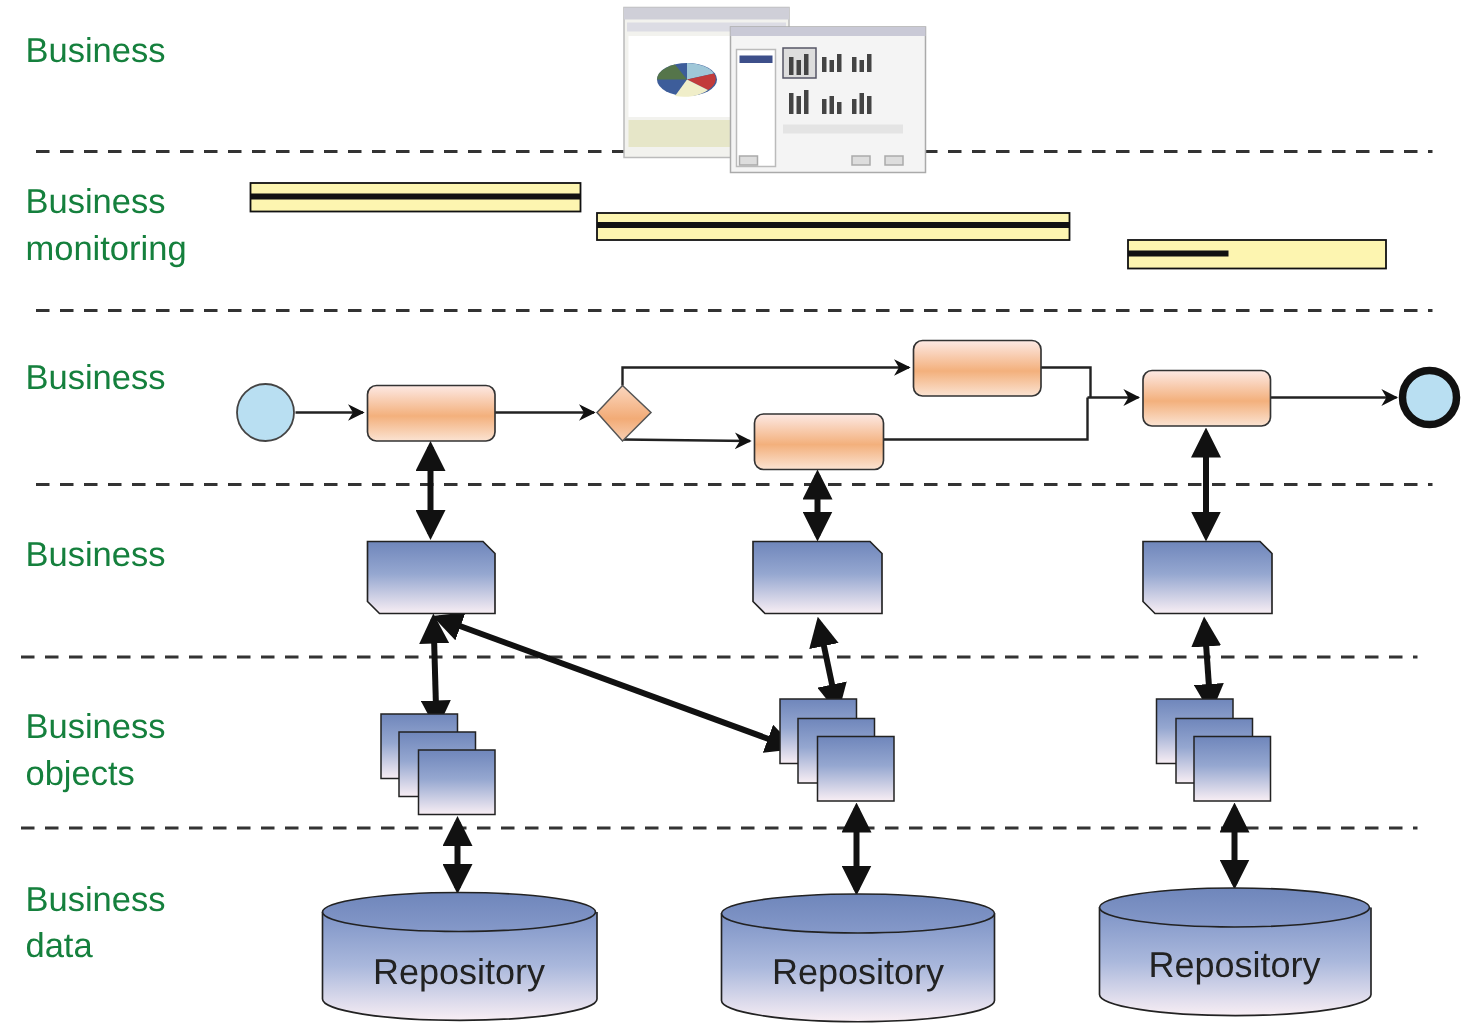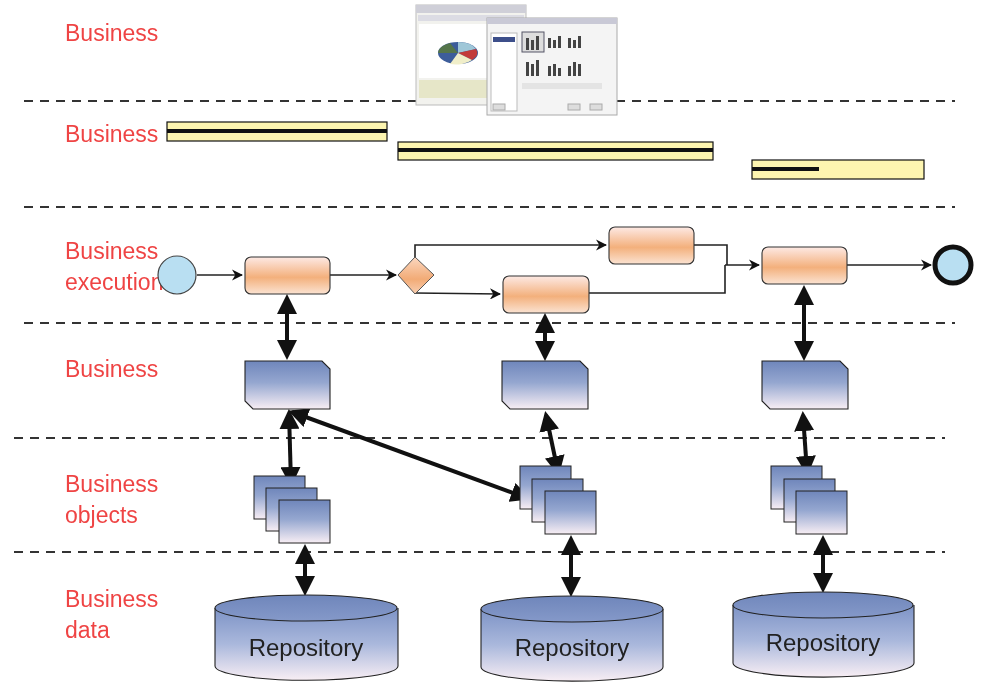--- a/index.html
+++ b/index.html
@@ -1,32 +1,32 @@
 <!DOCTYPE html>
 <html><head>
   <meta charset="utf-8">
   <style>
     html, body { margin: 0; padding: 0; background: #ffffff; }
     body { width: 987px; height: 690px; position: relative; overflow: hidden; font-family: "Liberation Sans", sans-serif; }
-    .layer-label { position: absolute; left: 17px; font-size: 23px; line-height: 31px; color: #ef4444; margin-left: 48px; }
+    .layer-label { position: absolute; left: 17px; font-size: 23px; line-height: 31px; color: #15803d; }
     svg#diagram { position: absolute; left: 0; top: 0; }
     .repo-text { font-family: "Liberation Sans", sans-serif; font-size: 24px; fill: #222; }
   </style>
 </head>
 <body>
 
 <div class="layer-label" style="top:18px;">
   <div>Business</div>
 </div>
 <div class="layer-label" style="top:119px;">
   <div>Business</div>
+  <div>monitoring</div>
 </div>
 <div class="layer-label" style="top:236px;">
   <div>Business</div>
-  <div>execution</div>
 </div>
 <div class="layer-label" style="top:354px;">
   <div>Business</div>
 </div>
 <div class="layer-label" style="top:469px;">
   <div>Business</div>
   <div>objects</div>
 </div>
 <div class="layer-label" style="top:584px;">
   <div>Business</div>

